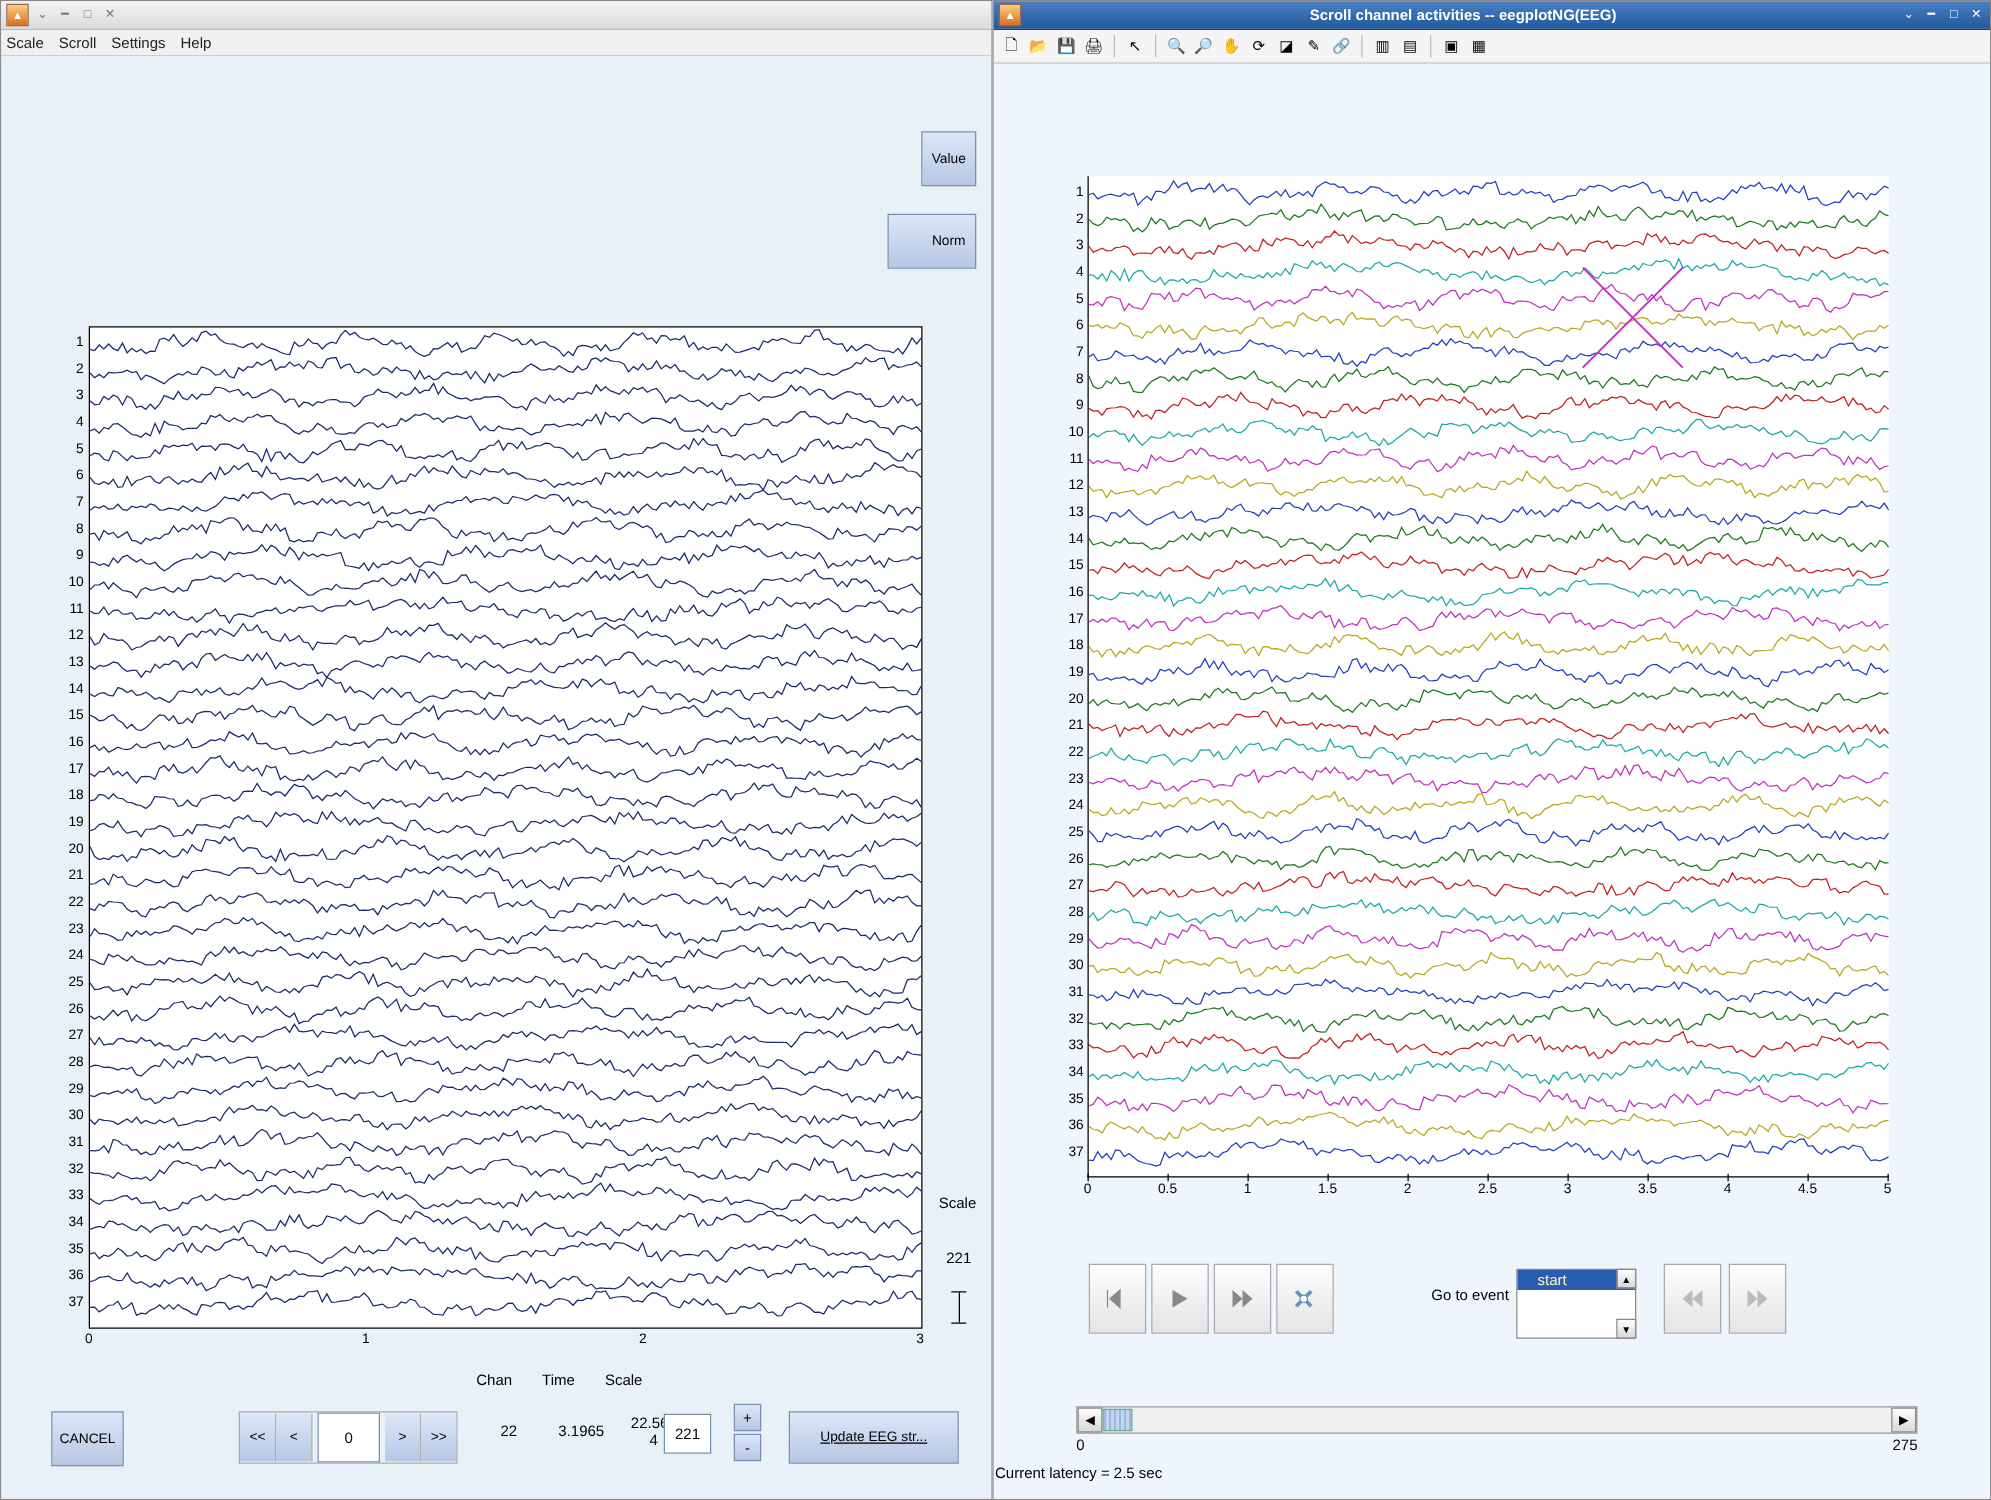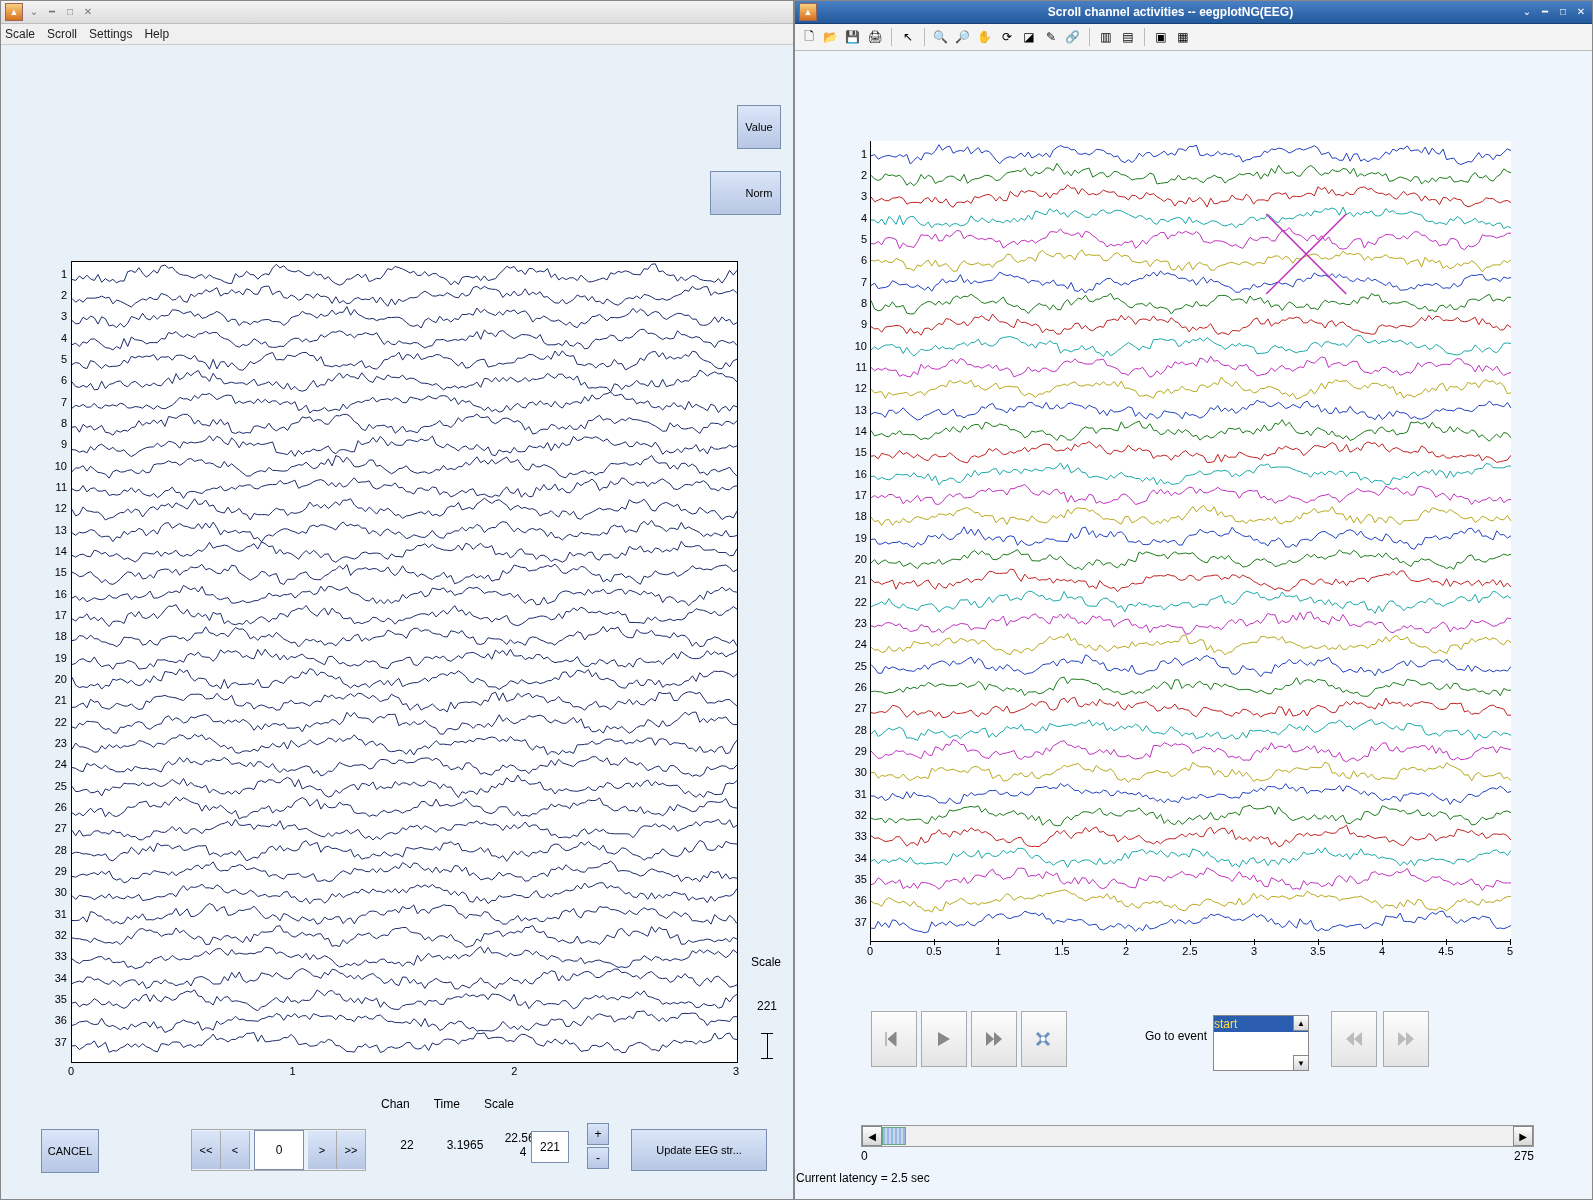--- a/index.html
+++ b/index.html
@@ -158,35 +158,35 @@
   }
   .scale-plus, .scale-minus{
     position:absolute;left:586px;width:20px;height:20px;
     background:linear-gradient(#dbe6f8,#b7c7e4);border:1px solid #7a8fb0;
     display:flex;align-items:center;justify-content:center;font-size:12px;cursor:pointer;
   }
   .scale-plus{top:44px;} .scale-minus{top:68px;}
   .update-btn{
     position:absolute;left:630px;top:50px;width:134px;height:40px;
     background:linear-gradient(#dbe6f8,#b7c7e4);border:1px solid #7a8fb0;
-    display:flex;align-items:center;justify-content:center;font-size:11px;cursor:pointer;
+    display:flex;align-items:center;justify-content:center;font-size:11px;cursor:pointer;text-decoration:underline;
   }
   
   .right-body{flex:1;position:relative;background:#eef5fc;}
   .play-row{position:absolute;left:76px;top:960px;display:flex;gap:4px;}
   .pbtn{
     width:44px;height:54px;background:linear-gradient(#fdfdfd,#e4e4e4);
     border:1px solid #aaa;display:flex;align-items:center;justify-content:center;cursor:pointer;
   }
   .goto-label{position:absolute;left:350px;top:978px;font-size:12px;}
   .goto-list{
     position:absolute;left:418px;top:964px;width:94px;height:54px;
     border:1px solid #888;background:#fff;font-size:12px;
   }
-  .goto-sel{background:#2a5db0;color:#fde047;padding:1px 0;}
+  .goto-sel{background:#2a5db0;color:#fef9c3;padding:1px 16px;}
   .goto-arrow{
     position:absolute;right:-1px;width:14px;height:14px;
     background:linear-gradient(#fdfdfd,#d8d8d8);border:1px solid #888;
     display:flex;align-items:center;justify-content:center;font-size:8px;
   }
   .goto-btns{position:absolute;left:536px;top:960px;display:flex;gap:6px;}
   .hscroll{
     position:absolute;left:66px;top:1074px;right:58px;height:20px;
     background:#f0f0f0;border:1px solid #999;display:flex;align-items:center;
   }

